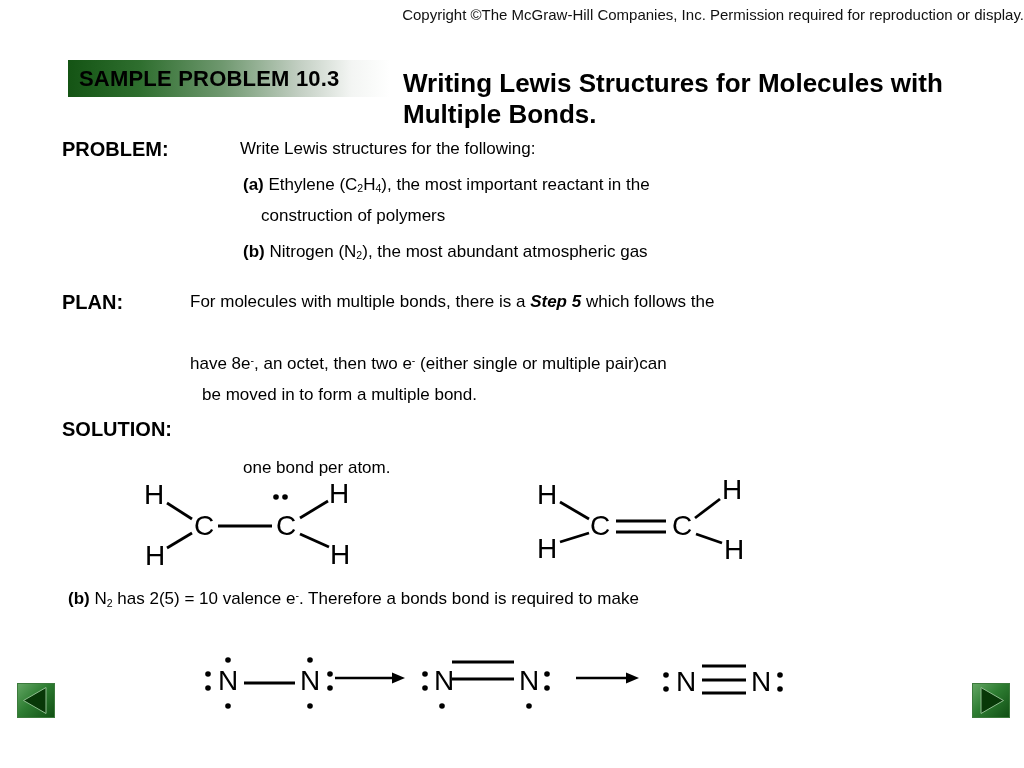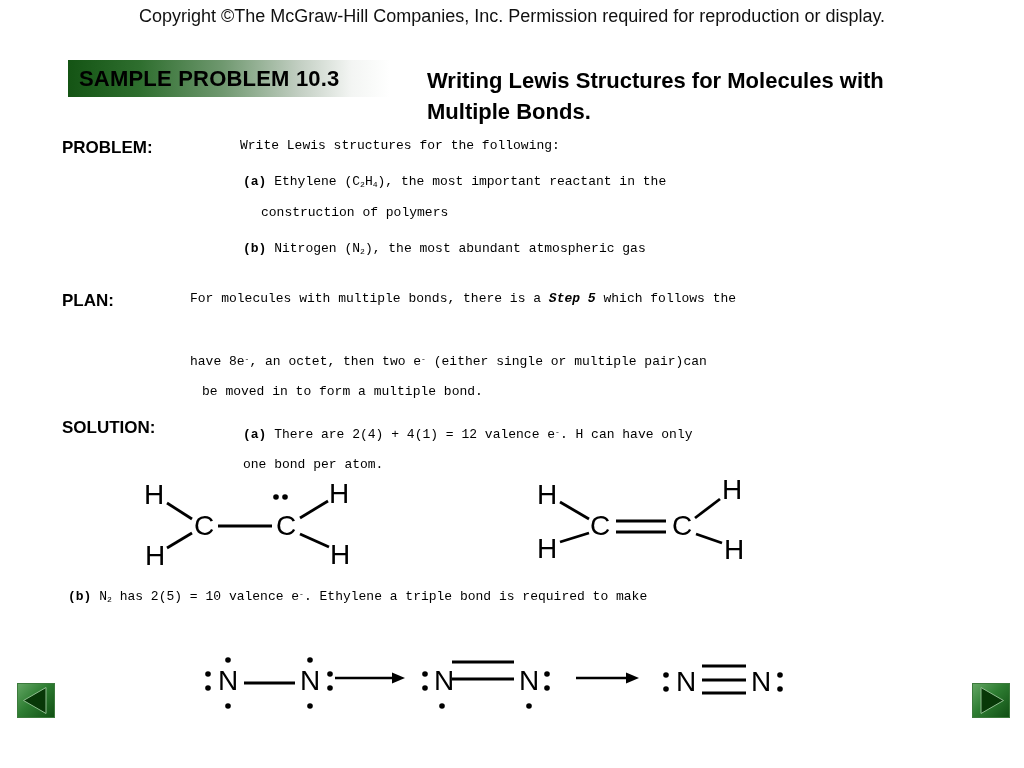--- a/index.html
+++ b/index.html
@@ -1,29 +1,29 @@
 <!DOCTYPE html>
 <html><head>
 <meta charset="utf-8">
 <style>
   html,body{margin:0;padding:0;background:#888;}
   .slide{
     position:relative;width:1024px;height:768px;background:#ffffff;
     font-family:"Liberation Sans", sans-serif;color:#000;overflow:hidden;
   }
-  .copyright{position:absolute;left:0;right:0;top:6px;text-align:center;font-size:18px;color:#111;}
+  .copyright{position:absolute;left:0;right:0;top:6px;text-align:right;font-size:15px;color:#111;}
   .badge{
     position:absolute;left:68px;top:60px;width:322px;height:37px;
     background:linear-gradient(90deg,#145414 0%,#2e6e2e 22%,#6f986f 48%,#c3cfc3 72%,#f3f5f3 88%,#ffffff 100%);
     display:flex;align-items:center;
   }
   .badge span{font-size:22px;font-weight:bold;padding-left:11px;letter-spacing:0.2px;}
-  .title-line{position:absolute;font-size:22px;font-weight:bold;white-space:nowrap;margin-left:24px;}
-  .label{position:absolute;font-size:17px;font-weight:bold;white-space:nowrap;text-align:center;}
-  .line{position:absolute;font-size:13px;white-space:nowrap;line-height:1.15;font-family:Liberation Mono, monospace;}
+  .title-line{position:absolute;font-size:26px;font-weight:bold;white-space:nowrap;}
+  .label{position:absolute;font-size:20px;font-weight:bold;white-space:nowrap;text-align:center;}
+  .line{position:absolute;font-size:17px;white-space:nowrap;line-height:1.15;}
   .b{font-weight:bold}
   .i{font-style:italic}
   .sb{font-size:0.62em;vertical-align:-0.22em}
   .sp{font-size:0.62em;vertical-align:0.5em}
   .molecule{position:absolute;}
   .molecule svg{position:absolute;left:0;top:0;}
   .atom{position:absolute;transform:translate(-50%,-50%);font-size:28px;line-height:1;}
   .navbtn{position:absolute;cursor:pointer;
     background:linear-gradient(135deg,#66a866 0%,#2e7d32 45%,#0f4d12 100%);
     box-shadow:inset 0 0 0 1px #3c7a3c;}
@@ -48,21 +48,20 @@
   <div class="line" style="left:243px;top:175px"><span class="b">(a)</span><span>  Ethylene (C</span><span class="sb">2</span><span>H</span><span class="sb">4</span><span>), the most important reactant in the</span></div>
   <div class="line" style="left:261px;top:206px">construction of polymers</div>
   <div class="line" style="left:243px;top:242px"><span class="b">(b)</span><span>  Nitrogen (N</span><span class="sb">2</span><span>), the most abundant atmospheric gas</span></div>
 
   <div class="label" style="left:62px;top:291px">PLAN:</div>
   <div class="line" style="left:190px;top:292px"><span>For molecules with multiple bonds, there is a </span><span class="b i">Step 5</span><span> which follows the</span></div>
   <div class="line" style="left:190px;top:354px"><span>have 8e</span><span class="sp">-</span><span>, an octet, then two e</span><span class="sp">-</span><span> (either single or multiple pair)can</span></div>
   <div class="line" style="left:202px;top:385px"><span>be moved in to form a multiple bond.</span></div>
 
   <div class="label" style="left:62px;top:418px">SOLUTION:</div>
-  <div class="line" style="left:243px;top:427px"><span class="b">(a)</span><span>  There are 2(4) + 4(1) = 12 valence e</span><span class="sp">-</span><span>.  H can have only</span></div>
   <div class="line" style="left:243px;top:458px">one bond per atom.</div>
 
   <div class="molecule" style="left:132px;top:474px;width:230px;height:100px">
       <svg width="230" height="100">
         <line x1="35" y1="29" x2="60" y2="45" stroke="#000" stroke-width="2.8"></line>
         <line x1="35" y1="74" x2="60" y2="59" stroke="#000" stroke-width="2.8"></line>
         <line x1="86" y1="52" x2="140" y2="52" stroke="#000" stroke-width="2.8"></line>
         <line x1="168" y1="44" x2="196" y2="27" stroke="#000" stroke-width="2.8"></line>
         <line x1="168" y1="60" x2="197" y2="73" stroke="#000" stroke-width="2.8"></line>
         <circle cx="144" cy="23" r="2.8" fill="#000"></circle>
@@ -85,21 +84,21 @@
         <line x1="168" y1="60" x2="194" y2="69" stroke="#000" stroke-width="2.8"></line>
       </svg>
       <span class="atom" style="left: 19px; top: 21px;">H</span>
       <span class="atom" style="left: 19px; top: 75px;">H</span>
       <span class="atom" style="left: 72px; top: 52px;">C</span>
       <span class="atom" style="left: 154px; top: 52px;">C</span>
       <span class="atom" style="left: 204px; top: 16px;">H</span>
       <span class="atom" style="left: 206px; top: 76px;">H</span>
     </div>
 
-  <div class="line" style="left:68px;top:589px"><span class="b">(b)</span><span>  N</span><span class="sb">2</span><span> has 2(5) = 10 valence e</span><span class="sp">-</span><span>.  Ethylene a triple bond is required to make</span></div>
+  <div class="line" style="left:68px;top:589px"><span class="b">(b)</span><span>  N</span><span class="sb">2</span><span> has 2(5) = 10 valence e</span><span class="sp">-</span><span>.  Therefore a bonds bond is required to make</span></div>
 
   <div class="molecule" style="left:195px;top:648px;width:615px;height:67px">
       <svg width="615" height="67">
         <line x1="49" y1="35" x2="100" y2="35" stroke="#000" stroke-width="2.8"></line>
         <line x1="257" y1="14" x2="319" y2="14" stroke="#000" stroke-width="2.8"></line>
         <line x1="257" y1="31" x2="319" y2="31" stroke="#000" stroke-width="2.8"></line>
         <line x1="507" y1="18" x2="551" y2="18" stroke="#000" stroke-width="2.8"></line>
         <line x1="507" y1="32" x2="551" y2="32" stroke="#000" stroke-width="2.8"></line>
         <line x1="507" y1="45" x2="551" y2="45" stroke="#000" stroke-width="2.8"></line>
         <circle cx="13" cy="26" r="2.8" fill="#000"></circle>

